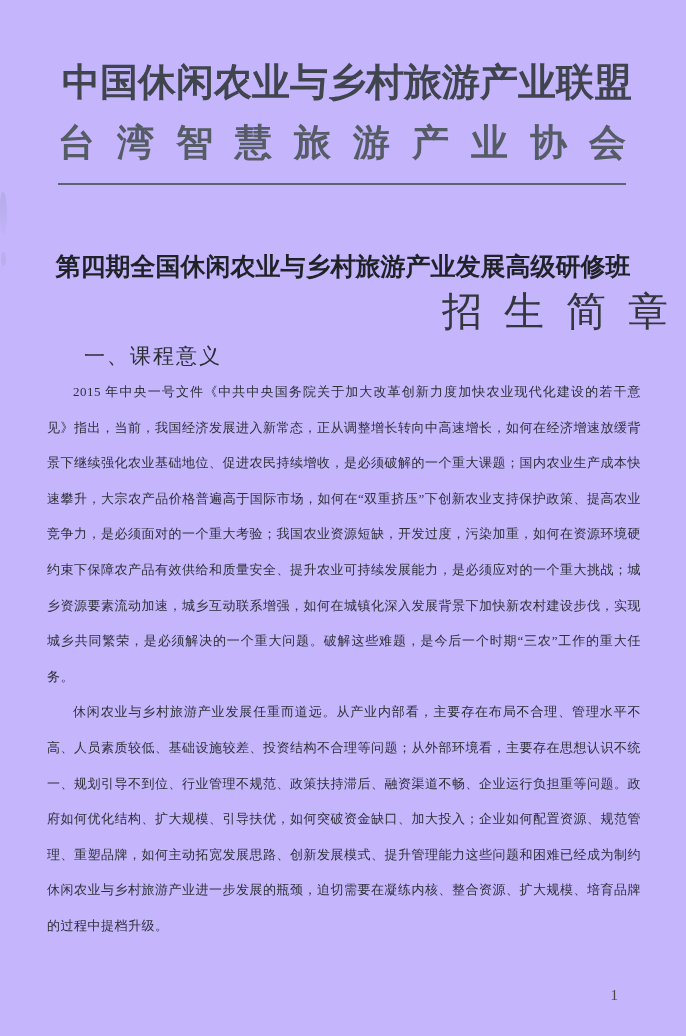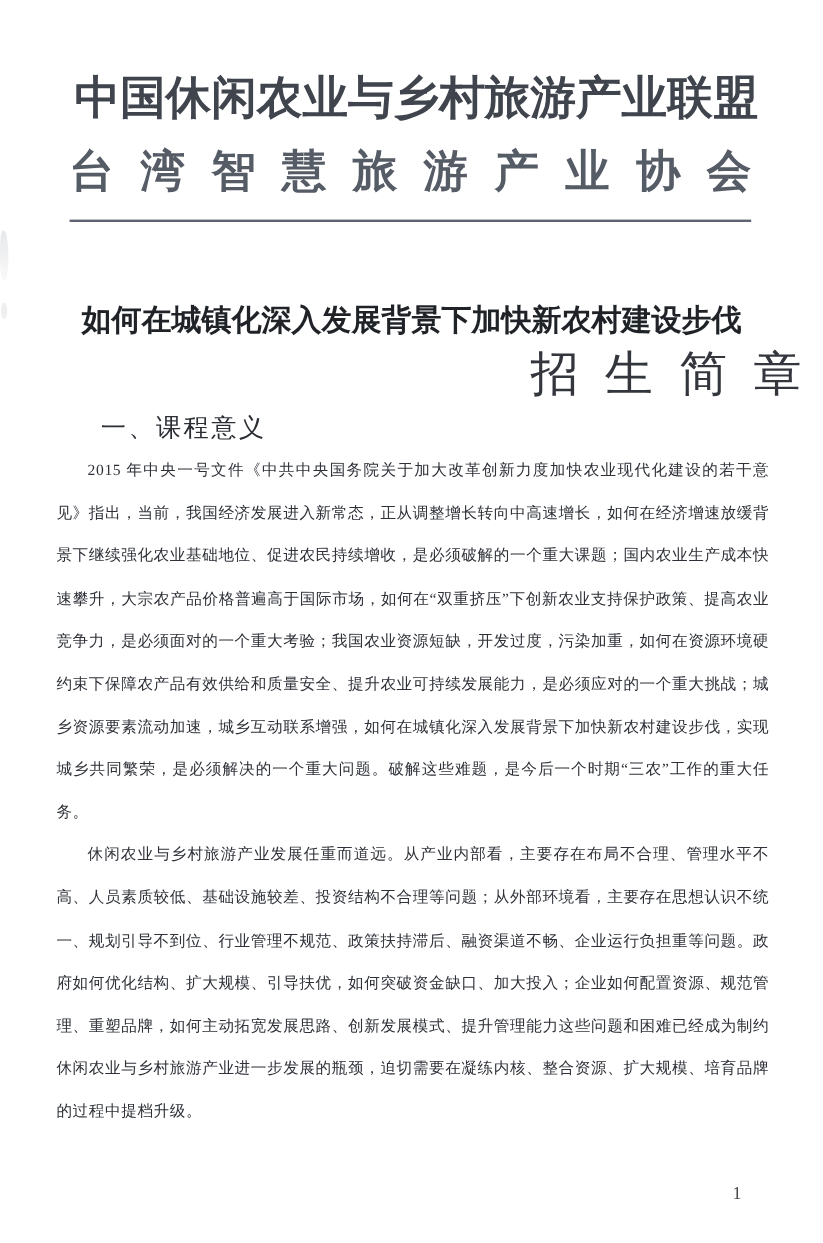--- a/index.html
+++ b/index.html
@@ -2,21 +2,21 @@
 <html><head>
 <meta charset="utf-8">
 <style>
   * { margin: 0; padding: 0; box-sizing: border-box; }
   html, body { background: #e8e8e8; }
   .page {
     position: relative;
     width: 686px;
     height: 1036px;
     margin: 0 auto;
-    background: #ffffff;
+    background: #c4b5fd;
     overflow: hidden;
     font-family: "Liberation Serif", "DejaVu Serif", serif;
     color: #2e3138;
   }
   
   .org-line1 {
     position: absolute;
     top: 56px;
     left: 62px;
     width: 562px;
@@ -130,21 +130,21 @@
 
 <div class="page">
 
   <div class="artifact-1"></div>
   <div class="artifact-2"></div>
 
   <div class="org-line1">中国休闲农业与乡村旅游产业联盟</div>
 
   <div class="org-line2">台湾智慧旅游产业协会</div>
 
-  <div class="doc-title">如何在城镇化深入发展背景下加快新农村建设步伐</div>
+  <div class="doc-title">第四期全国休闲农业与乡村旅游产业发展高级研修班</div>
 
   <div class="doc-subtitle">招生简章</div>
 
   <div class="section-heading">一、课程意义</div>
 
   <div class="body-text">
     <p>2015 年中央一号文件《中共中央国务院关于加大改革创新力度加快农业现代化建设的若干意见》指出，当前，我国经济发展进入新常态，正从调整增长转向中高速增长，如何在经济增速放缓背景下继续强化农业基础地位、促进农民持续增收，是必须破解的一个重大课题；国内农业生产成本快速攀升，大宗农产品价格普遍高于国际市场，如何在“双重挤压”下创新农业支持保护政策、提高农业竞争力，是必须面对的一个重大考验；我国农业资源短缺，开发过度，污染加重，如何在资源环境硬约束下保障农产品有效供给和质量安全、提升农业可持续发展能力，是必须应对的一个重大挑战；城乡资源要素流动加速，城乡互动联系增强，如何在城镇化深入发展背景下加快新农村建设步伐，实现城乡共同繁荣，是必须解决的一个重大问题。破解这些难题，是今后一个时期“三农”工作的重大任务。</p>
     <p>休闲农业与乡村旅游产业发展任重而道远。从产业内部看，主要存在布局不合理、管理水平不高、人员素质较低、基础设施较差、投资结构不合理等问题；从外部环境看，主要存在思想认识不统一、规划引导不到位、行业管理不规范、政策扶持滞后、融资渠道不畅、企业运行负担重等问题。政府如何优化结构、扩大规模、引导扶优，如何突破资金缺口、加大投入；企业如何配置资源、规范管理、重塑品牌，如何主动拓宽发展思路、创新发展模式、提升管理能力这些问题和困难已经成为制约休闲农业与乡村旅游产业进一步发展的瓶颈，迫切需要在凝练内核、整合资源、扩大规模、培育品牌的过程中提档升级。</p>
   </div>
 

